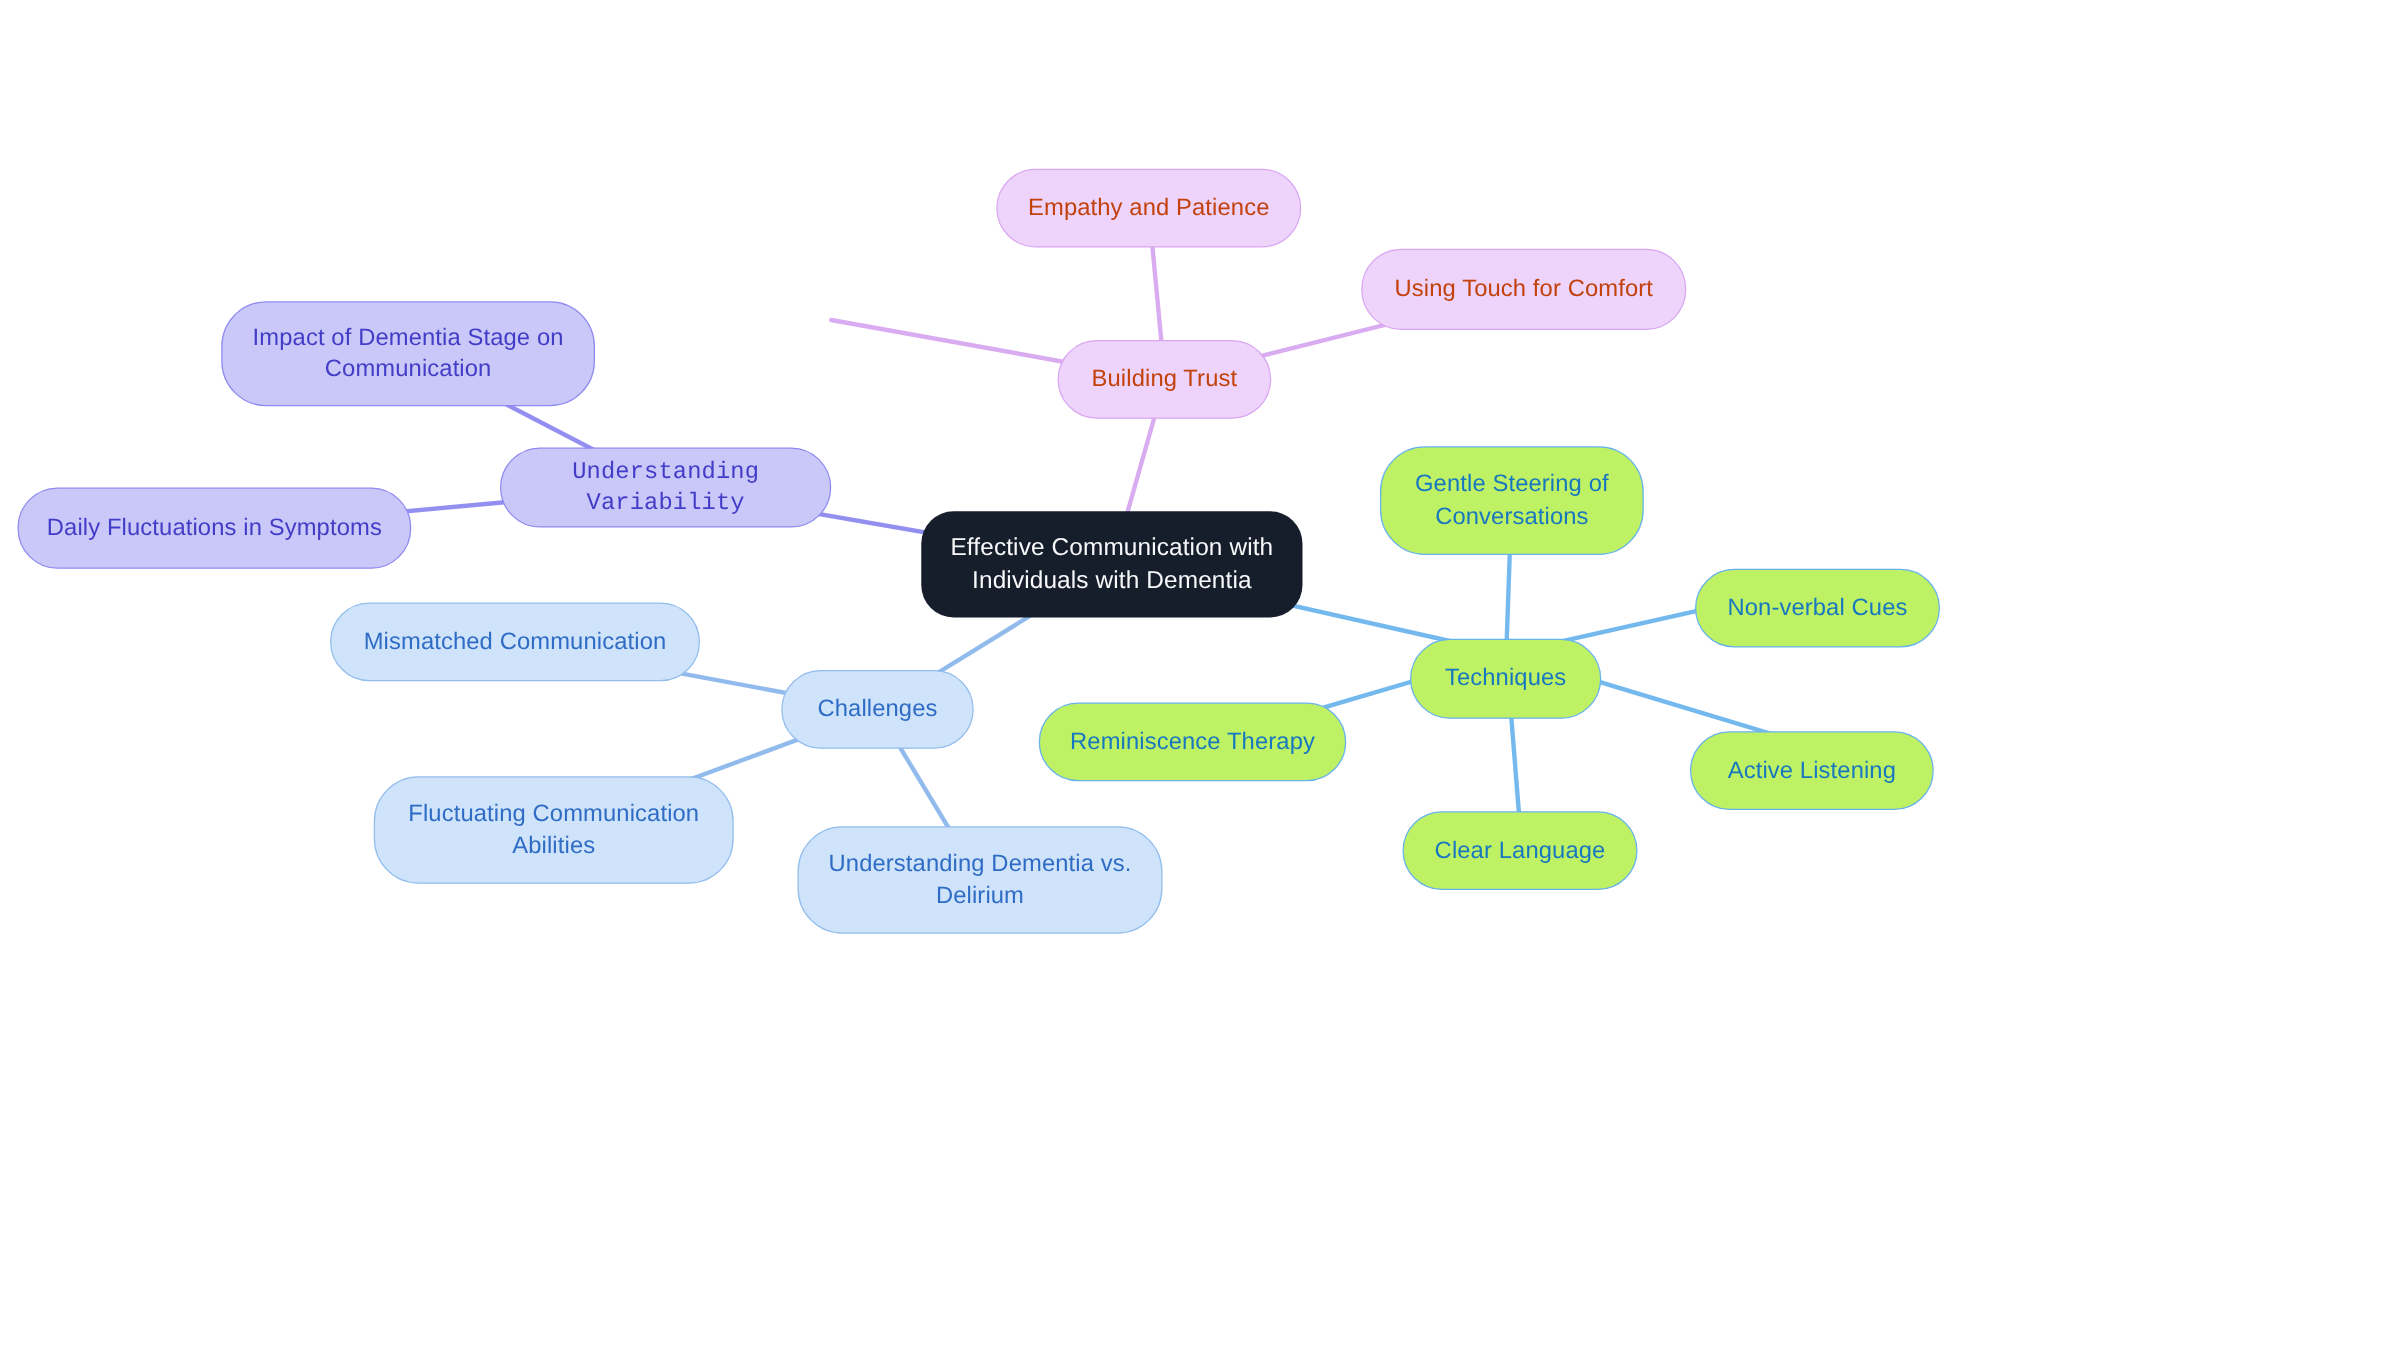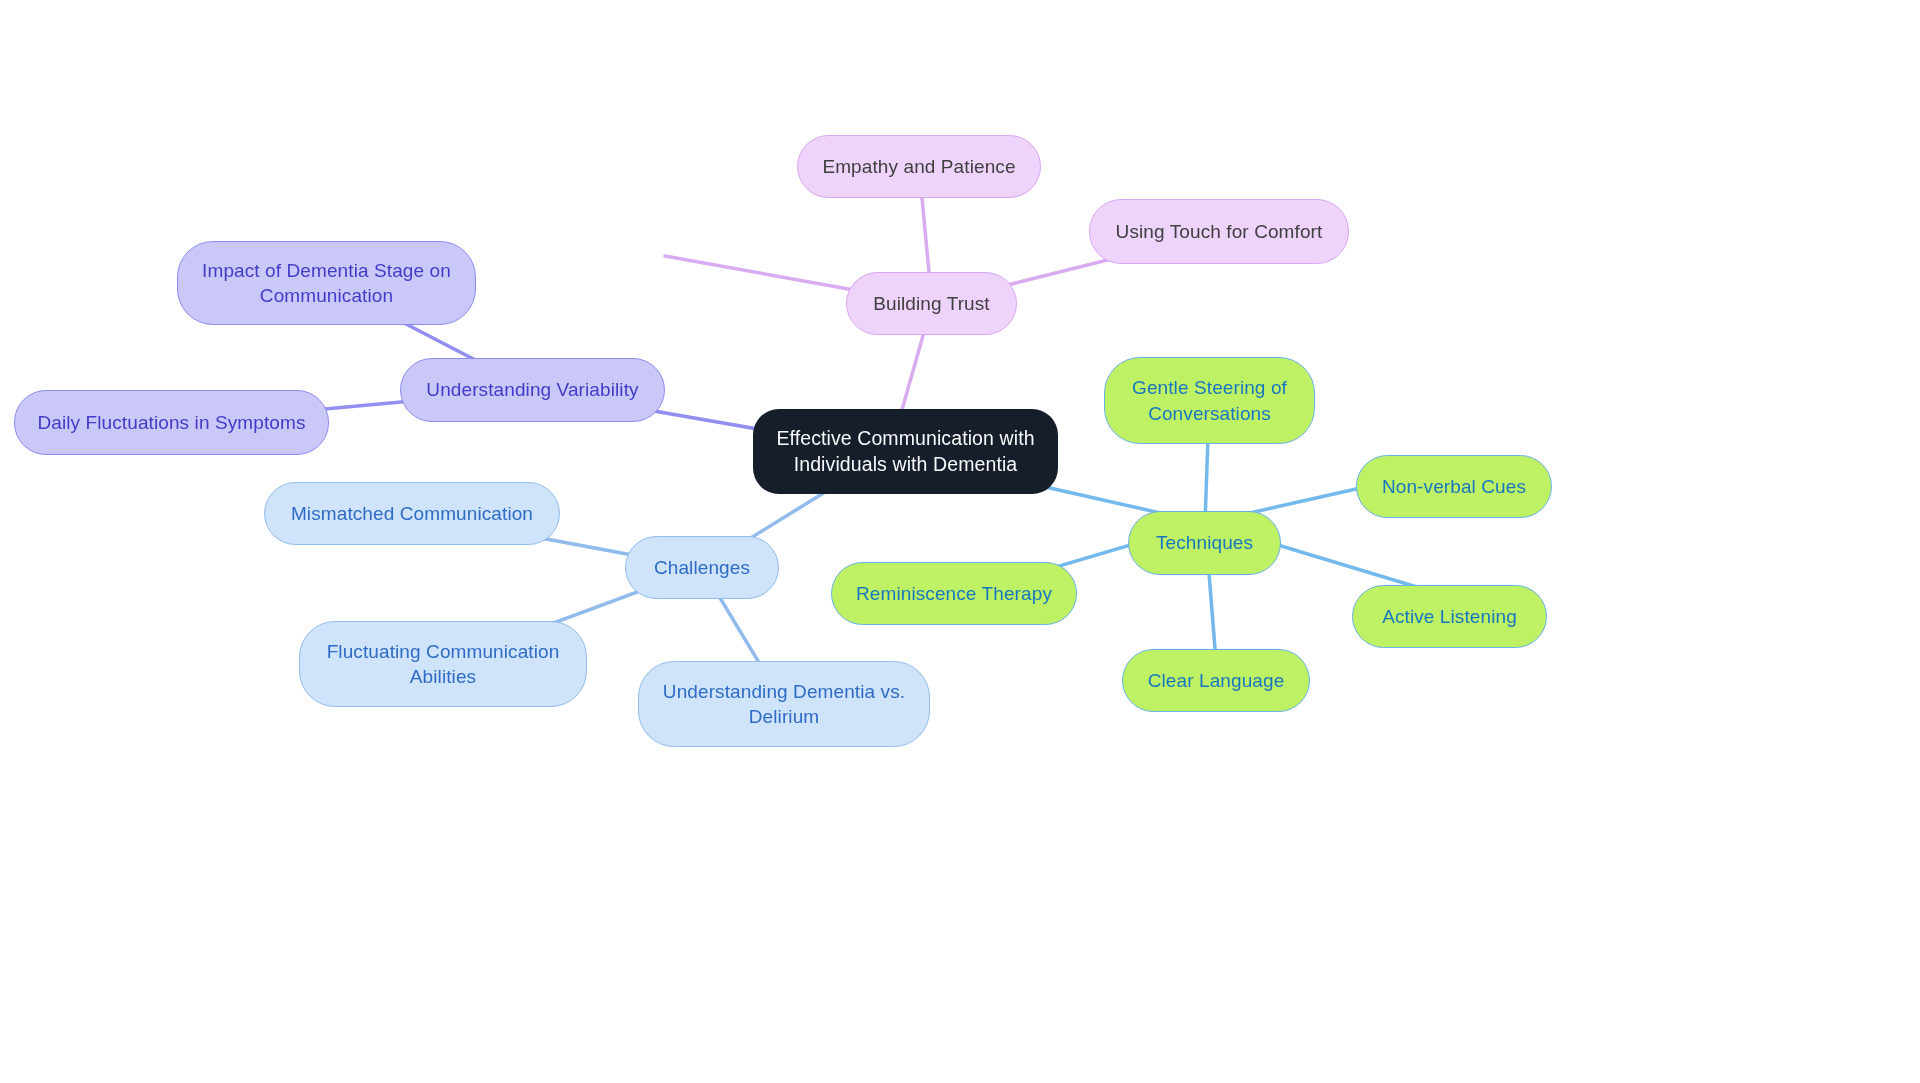--- a/index.html
+++ b/index.html
@@ -39,26 +39,25 @@
     font-size: 19px;
     line-height: 1.32;
     letter-spacing: 0.1px;
     cursor: pointer;
   }
   .branch-central {
     background: #161d2b;
     color: #f7f8fa;
     border-radius: 26px;
     font-size: 19.5px;
-    margin-left: 16px;
   }
   .branch-trust {
     background: #eed3fa;
     border: 1.6px solid #d9a7f2;
-    color: #404040;
+    color: #c2410c;
     border-radius: 32px;
   }
   .branch-variability {
     background: #c9c8f8;
     border: 1.6px solid #8e8af0;
     color: #423cc7;
     border-radius: 32px;
   }
   .branch-techniques {
     background: #bef264;
@@ -76,21 +75,21 @@
   }
   .r36 { border-radius: 36px; }
 
   
   .n-central      { left: 737px;  top: 409px; width: 305px; height: 85px; }
   .n-empathy      { left: 797px;  top: 135px; width: 244px; height: 63px; }
   .n-nurturing    { left: 551px;  top: 213px; width: 227px; height: 86px; }
   .n-touch        { left: 1089px; top: 199px; width: 260px; height: 65px; }
   .n-trust        { left: 846px;  top: 272px; width: 171px; height: 63px; }
   .n-impact       { left: 177px;  top: 241px; width: 299px; height: 84px; }
-  .n-variability  { left: 400px;  top: 358px; width: 265px; height: 64px; }
+  .n-variability  { left: 400px;  top: 358px; width: 265px; height: 64px; font-family: Liberation Mono, monospace; }
   .n-daily        { left: 14px;   top: 390px; width: 315px; height: 65px; }
   .n-steering     { left: 1104px; top: 337px; width: 211px; height: 87px; }
   .n-nonverbal    { left: 1356px; top: 435px; width: 196px; height: 63px; }
   .n-techniques   { left: 1128px; top: 491px; width: 153px; height: 64px; }
   .n-listening    { left: 1352px; top: 565px; width: 195px; height: 63px; text-align: center; }
   .n-language     { left: 1122px; top: 629px; width: 188px; height: 63px; }
   .n-reminiscence { left: 831px;  top: 542px; width: 246px; height: 63px; }
   .n-mismatched   { left: 264px;  top: 482px; width: 296px; height: 63px; }
   .n-challenges   { left: 625px;  top: 536px; width: 154px; height: 63px; }
   .n-fluctuating  { left: 299px;  top: 621px; width: 288px; height: 86px; }

